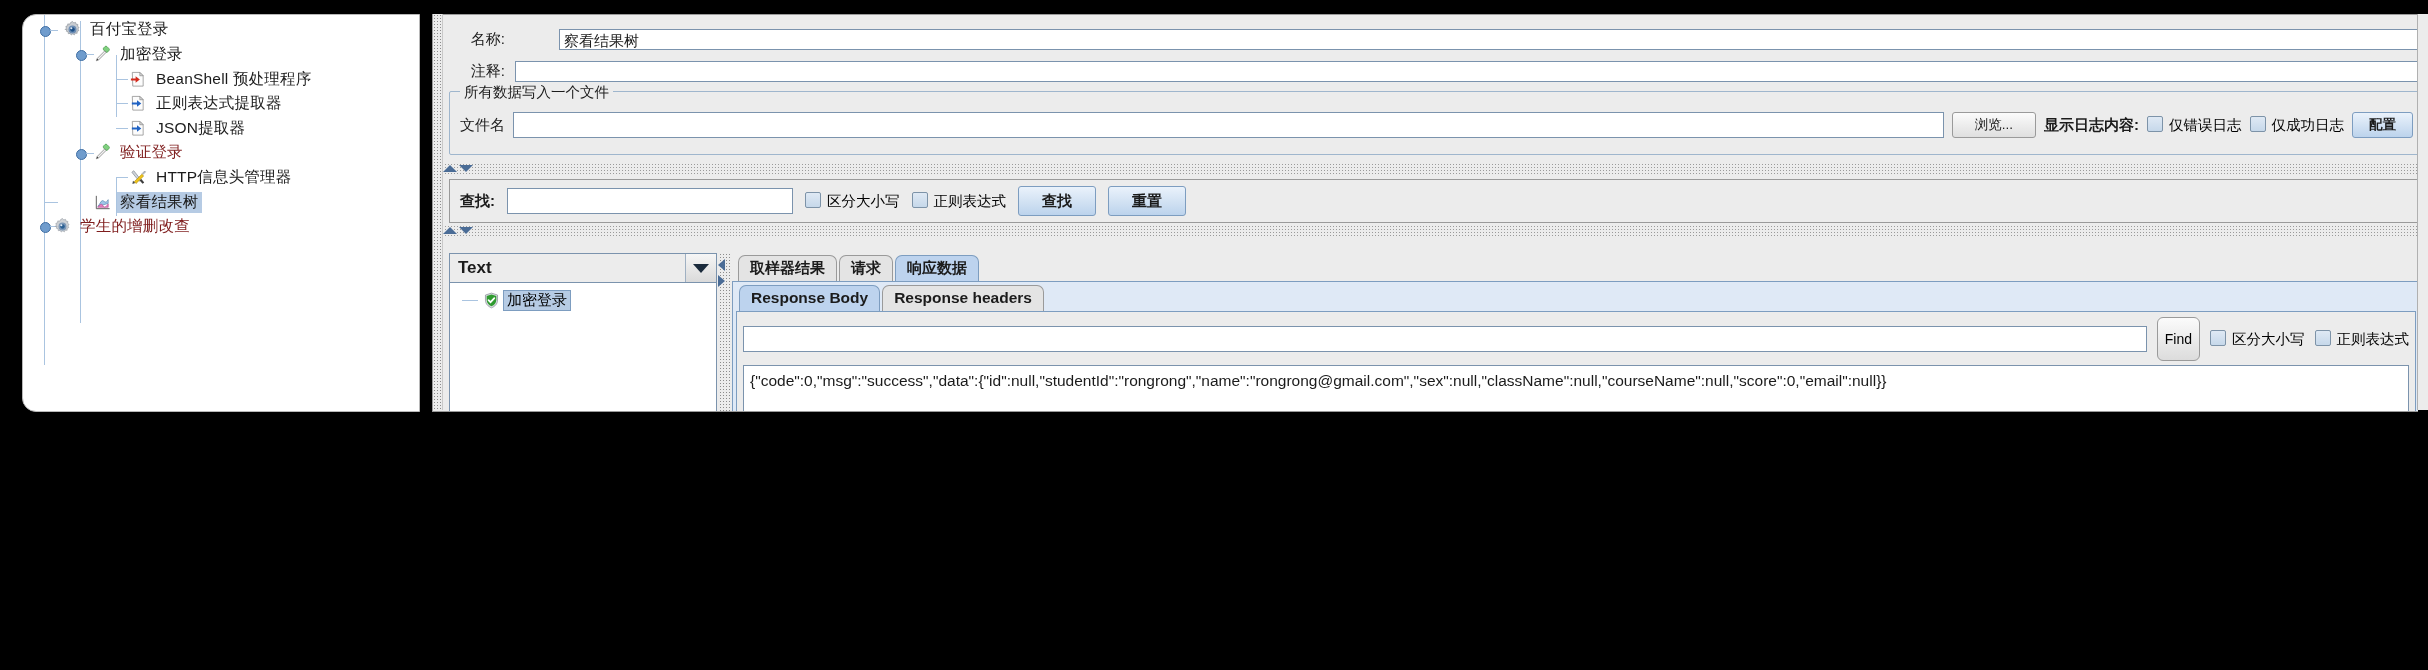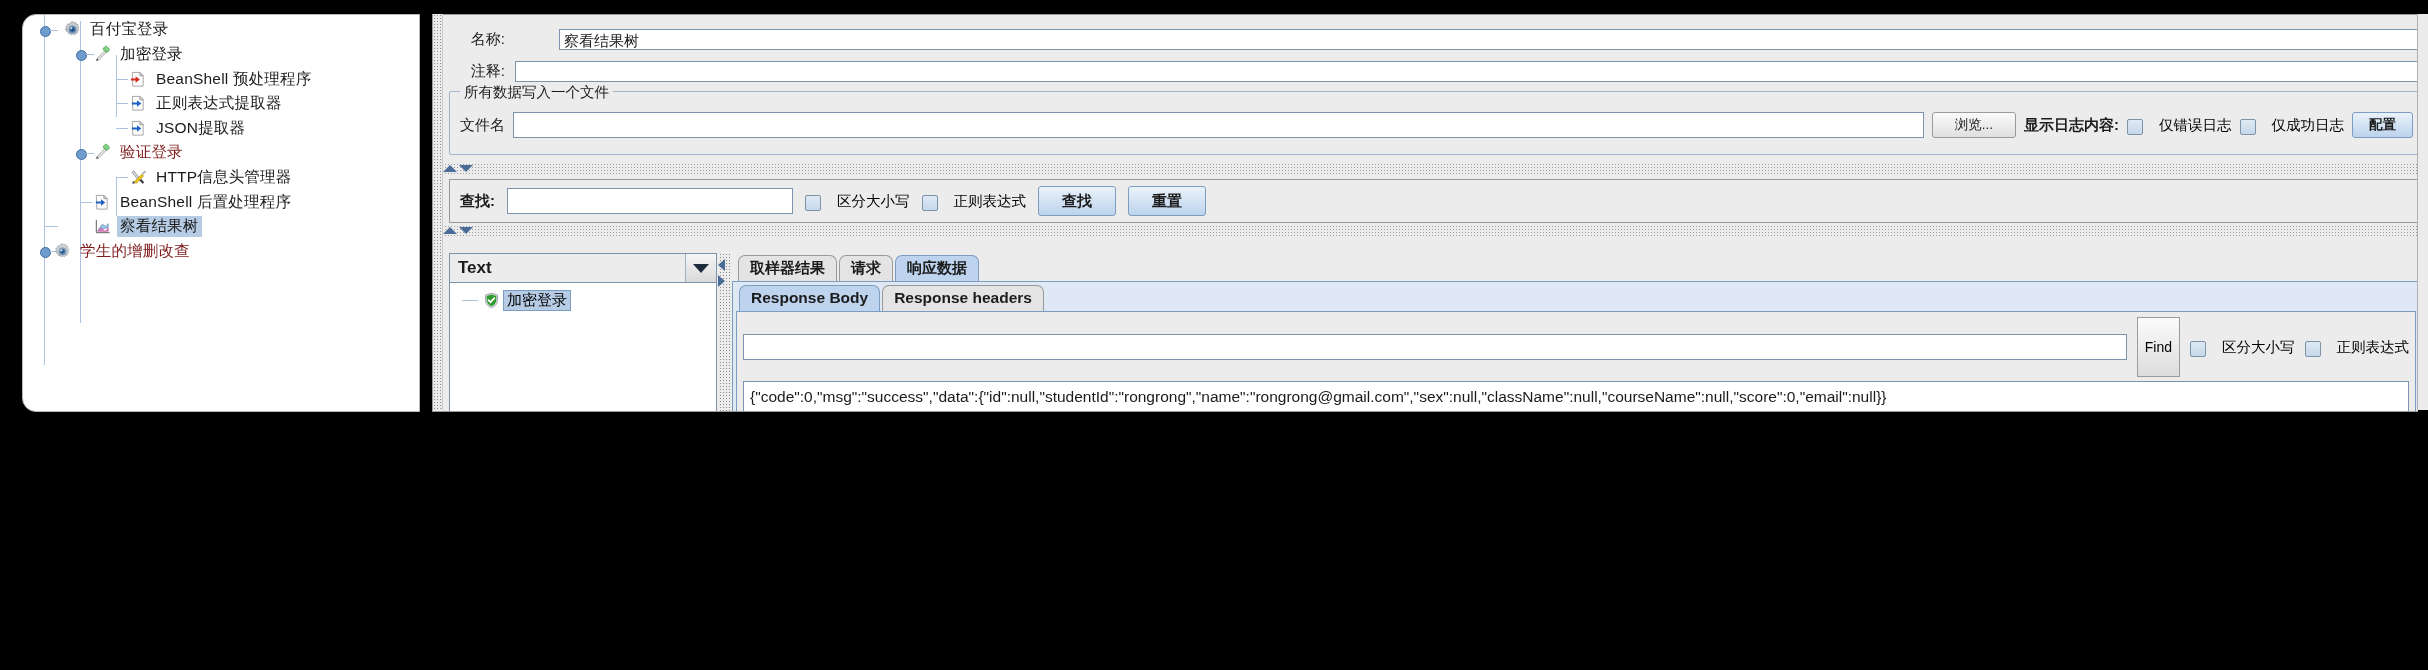--- a/index.html
+++ b/index.html
@@ -79,21 +79,21 @@
 
   .jbtn{
     background:linear-gradient(#fbfbfb,#dfdfdf);
     border:1px solid #9a9a9a;border-radius:3px;
     font-size:13.5px;color:#1b1b1b;height:26px;padding:0 12px;
     display:inline-flex;align-items:center;justify-content:center;
     white-space:nowrap;box-sizing:border-box;
   }
   .jbtn.blue{background:linear-gradient(#eaf2fb,#bcd3ec);border-color:#7d9dc0;font-weight:bold;}
 
-  .cbx{display:inline-flex;align-items:flex-end;gap:16px;font-size:14.5px;white-space:nowrap;}
+  .cbx{display:inline-flex;align-items:flex-start;gap:6px;font-size:14.5px;white-space:nowrap;}
   .cbx .box{
     width:14px;height:14px;flex:0 0 14px;border:1px solid #7d93a8;border-radius:2px;
     background:linear-gradient(#dfe9f4,#c6d8ea);
   }
 
   
   .strip{
     position:absolute;height:11px;left:8px;right:0;
     background-image:radial-gradient(#9a9a9a .9px, transparent .9px);
     background-size:3px 3px;background-color:#ececec;
@@ -156,22 +156,22 @@
     display:flex;flex-direction:column;min-height:0;
   }
   .tabbar.inner{height:27px;padding-left:6px;padding-top:2px;background:transparent;}
   .tab.small{font-size:15.5px;}
   .innerbody{flex:1;margin:0 3px 0 3px;background:#ececec;border:1px solid #7d9dc0;border-bottom:none;
              display:flex;flex-direction:column;min-height:0;}
 
   .findrow{display:flex;align-items:center;gap:10px;padding:5px 6px 4px 6px;}
   .findrow .jtext{flex:1;height:26px;line-height:26px;}
   .findrow .findbtn{
-    background:linear-gradient(#fbfbfb,#dcdcdc);border:1px solid #9a9a9a;border-radius:0;
-    font-size:14px;height:26px;padding:16px 7px;display:flex;align-items:center;
+    background:linear-gradient(#fbfbfb,#dcdcdc);border:1px solid #9a9a9a;border-radius:6px;
+    font-size:14px;height:26px;padding:8px 7px;display:flex;align-items:center;
   }
 
   .respbody{
     flex:1;background:#fff;border:1px solid #7b93ad;margin:0 6px 0 6px;
     font-size:15.5px;color:#1b1b1b;padding:4px 6px;line-height:21px;
     word-break:break-all;overflow:hidden;box-sizing:border-box;
   }
 
   
   .win-scroll{
@@ -307,34 +307,20 @@
                 <path d="M11.2 13.2l1.8-1.5 3 3.6-1.7 1.4z" fill="#3d3d3d"></path>
                 <path d="M16.5 3.2l-2.6 2.6.9.9 2.6-2.6z" fill="#cfd4da" stroke="#7d848c" stroke-width=".7"></path>
                 <path d="M13.6 6.6L5.5 14.4l1.9 1.9 8-7.9z" fill="#f0c419" stroke="#b2900c" stroke-width=".7"></path>
                 <path d="M4.2 13.3l2.4 2.4-3 1.1z" fill="#4a4a4a"></path>
               </g>
             </svg>
         </span>
         <span class="lbl">HTTP信息头管理器</span>
       </div>
 
-      <div class="tree-row" style="padding-left:70px;">
-        <div class="hline" style="left:57px;top:12px;width:12px;"></div>
-        <span class="tree-ico">
-          <svg class="ic-doc" viewBox="0 0 18 20">
-              <g>
-                <path d="M3.5 2.5h8l3.5 3.5v11h-11z" fill="#fcfcfc" stroke="#8b8b8b" stroke-width=".8"></path>
-                <path d="M11.5 2.5v3.5h3.5z" fill="#e3e3e3" stroke="#8b8b8b" stroke-width=".8"></path>
-                <path d="M3 9h6.5v2h-6.5z" fill="#1f62c4"></path>
-                <path d="M8.5 6.5l4.5 3.5-4.5 3.5z" fill="#1f62c4"></path>
-              </g>
-            </svg>
-        </span>
-        <span class="lbl">BeanShell 后置处理程序</span>
-      </div>
 
       <div class="tree-row sel" style="padding-left:70px;">
         <div class="hline" style="left:21px;top:12px;width:14px;"></div>
         <span class="tree-ico">
           <svg class="ic-chart" viewBox="0 0 20 20">
               <g>
                 <path d="M3.5 3v13.5h14" stroke="#5a5a5a" stroke-width="1" fill="none"></path>
                 <path d="M5 14c2-1 3-6 5-6s3 4 6-1v4z" fill="#9fc6e8" stroke="#5c86ad" stroke-width=".7"></path>
                 <path d="M5 15c2.5-3 4-4.5 5.5-1.5S14 14 16 11.5V15z" fill="#e87fc0" stroke="#b84f92" stroke-width=".7"></path>
               </g>

